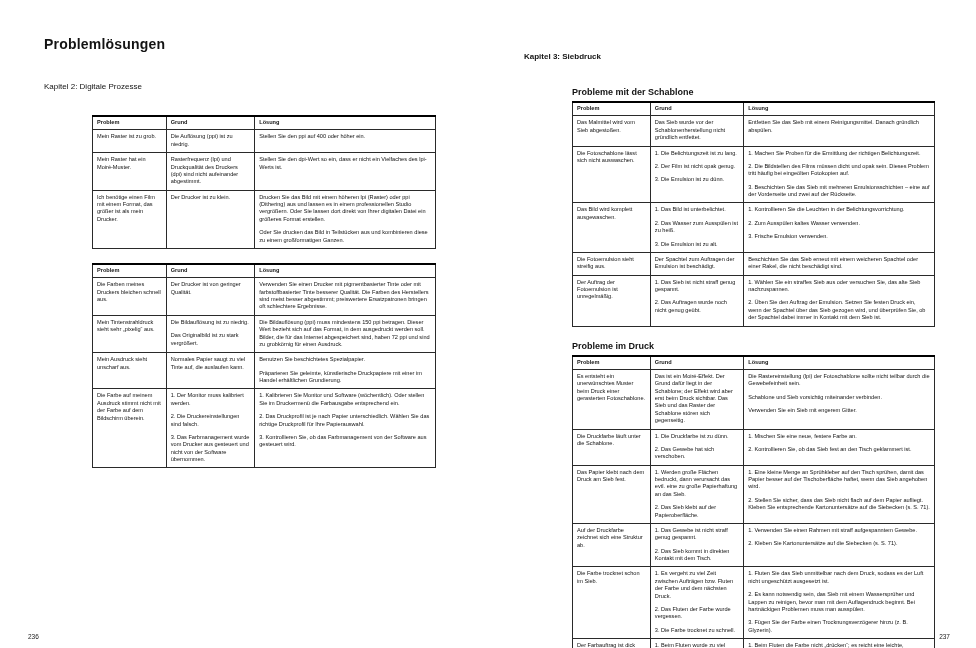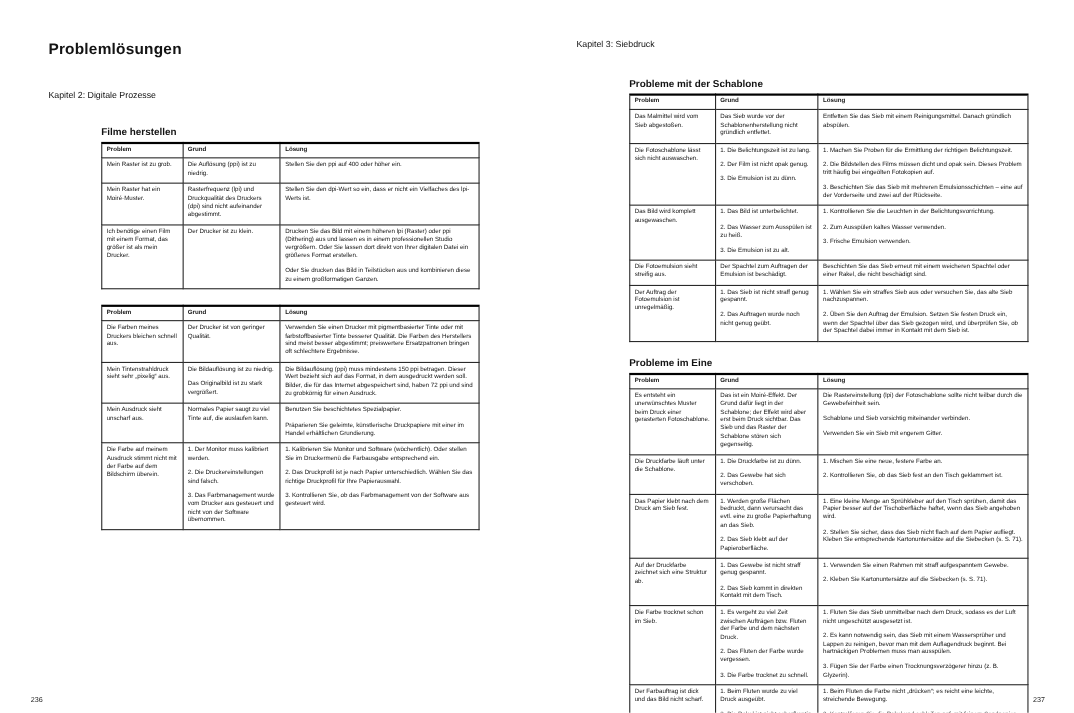--- a/index.html
+++ b/index.html
@@ -8,21 +8,21 @@
     background:#ffffff; color:#131313;
     font-family:"Liberation Sans", sans-serif;
     overflow:hidden;
   }
   .page { position:absolute; top:36px; }
   .page-left  { left:44px;  width:392px; }
   .page-right { left:524px; width:411px; }
 
   .book-title { font-size:14px; font-weight:bold; margin:0 0 30px 0; letter-spacing:0.2px; }
   .chapter-heading { font-size:8px; font-weight:normal; margin:0 0 24px 0; }
-  .chapter-heading-right { font-size:8px; font-weight:normal; margin:0 0 26px 0; }
+  .chapter-heading-right { font-size:8px; font-weight:bold; margin:16px 0 26px 0; }
   .section { margin-bottom:14px;padding-left:48px; }
   .section-heading { font-size:9px; font-weight:bold; margin:0 0 4px 0; }
 
   table.tbl {
     width:100%; border-collapse:collapse;
     border-top:2px solid #000; border-bottom:1.5px solid #111;
     table-layout:fixed;
   }
   table.tbl th, table.tbl td {
     border:0.8px solid #2a2a2a;
@@ -43,21 +43,20 @@
   .page-number-right { right:26px; }
 </style>
 </head>
 <body>
 
 <div class="page page-left">
   <h1 class="book-title">Problemlösungen</h1>
   <h2 class="chapter-heading">Kapitel 2: Digitale Prozesse</h2>
 
   <div class="section">
-    <h3 class="section-heading">Filme herstellen</h3>
     <div>
         <table class="tbl">
           <colgroup>
             <col class="c-problem">
             <col class="c-grund">
             <col class="c-loesung">
           </colgroup>
           <thead>
             <tr>
               <th>Problem</th>
@@ -261,21 +260,21 @@
                 <p>1. Wählen Sie ein straffes Sieb aus oder versuchen Sie, das alte Sieb nachzuspannen.</p>
                 <p>2. Üben Sie den Auftrag der Emulsion. Setzen Sie festen Druck ein, wenn der Spachtel über das Sieb gezogen wird, und überprüfen Sie, ob der Spachtel dabei immer in Kontakt mit dem Sieb ist.</p>
               </td>
             </tr>
           </tbody>
         </table>
       </div>
   </div>
 
   <div class="section">
-    <h3 class="section-heading">Probleme im Eine</h3>
+    <h3 class="section-heading">Probleme im Druck</h3>
     <div>
         <table class="tbl">
           <colgroup>
             <col class="c-problem">
             <col class="c-grund">
             <col class="c-loesung">
           </colgroup>
           <thead>
             <tr>
               <th>Problem</th>

